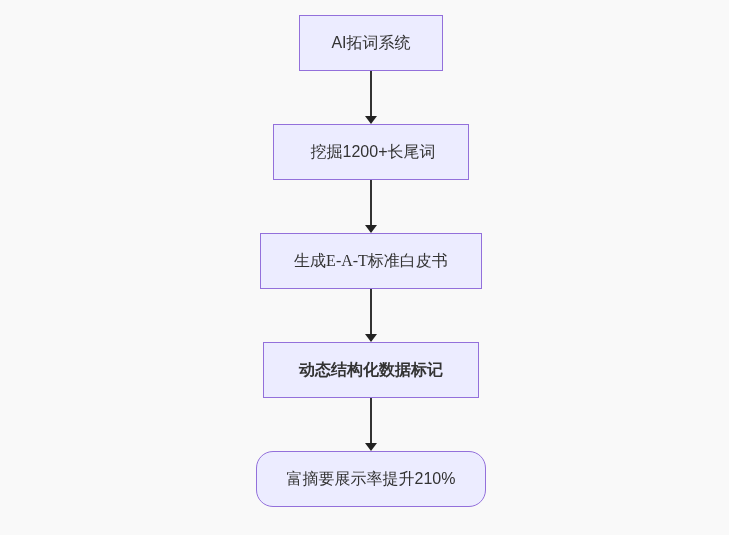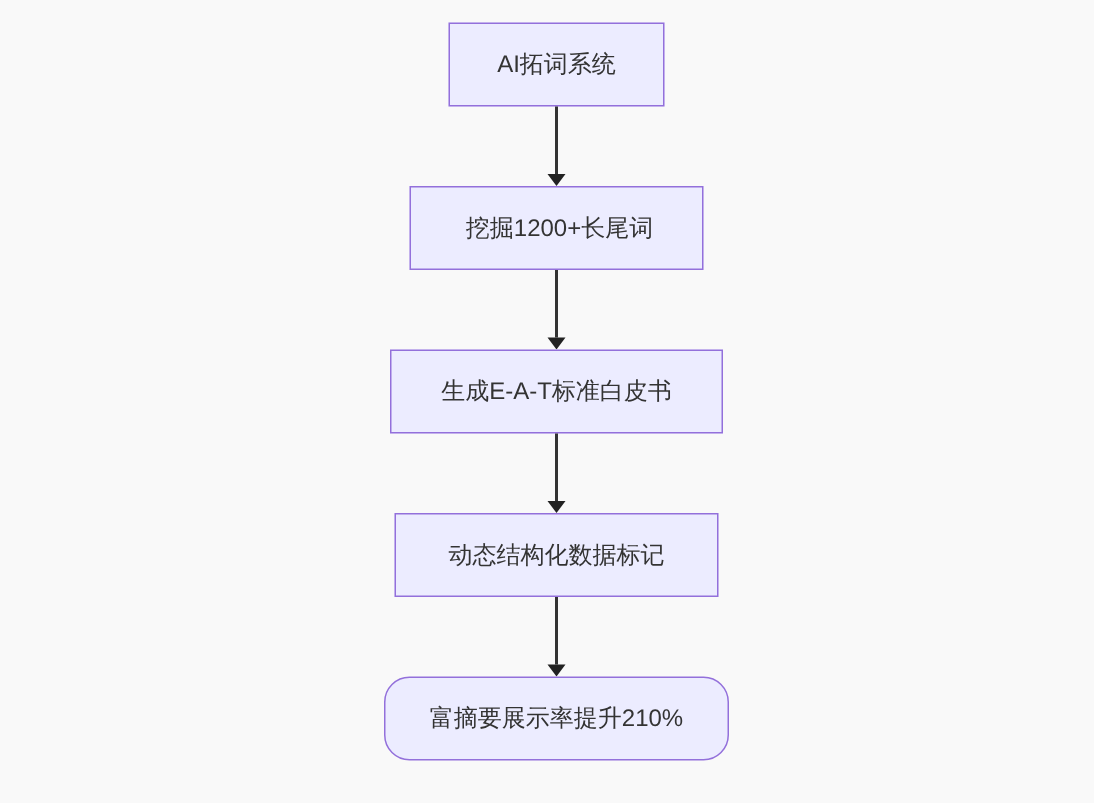--- a/index.html
+++ b/index.html
@@ -32,22 +32,22 @@
     color: #333333;
     font-size: 16px;
     display: flex;
     align-items: center;
     justify-content: center;
     white-space: nowrap;
     flex: none;
   }
   .node.n1 { min-width: 144px; }
   .node.n2 { min-width: 196px; padding-left: 28px; }
-  .node.n3 { min-width: 222px; }
-  .node.n4 { min-width: 216px; }
+  .node.n3 { min-width: 222px; font-family: Liberation Serif, serif; }
+  .node.n4 { min-width: 216px; font-weight: bold; }
   .node.n5 { min-width: 230px; border-radius: 17px; }
   .arrow {
     height: 53px;
     display: flex;
     flex-direction: column;
     align-items: center;
     flex: none;
   }
   .arrow .edge-line {
     flex: 1;

